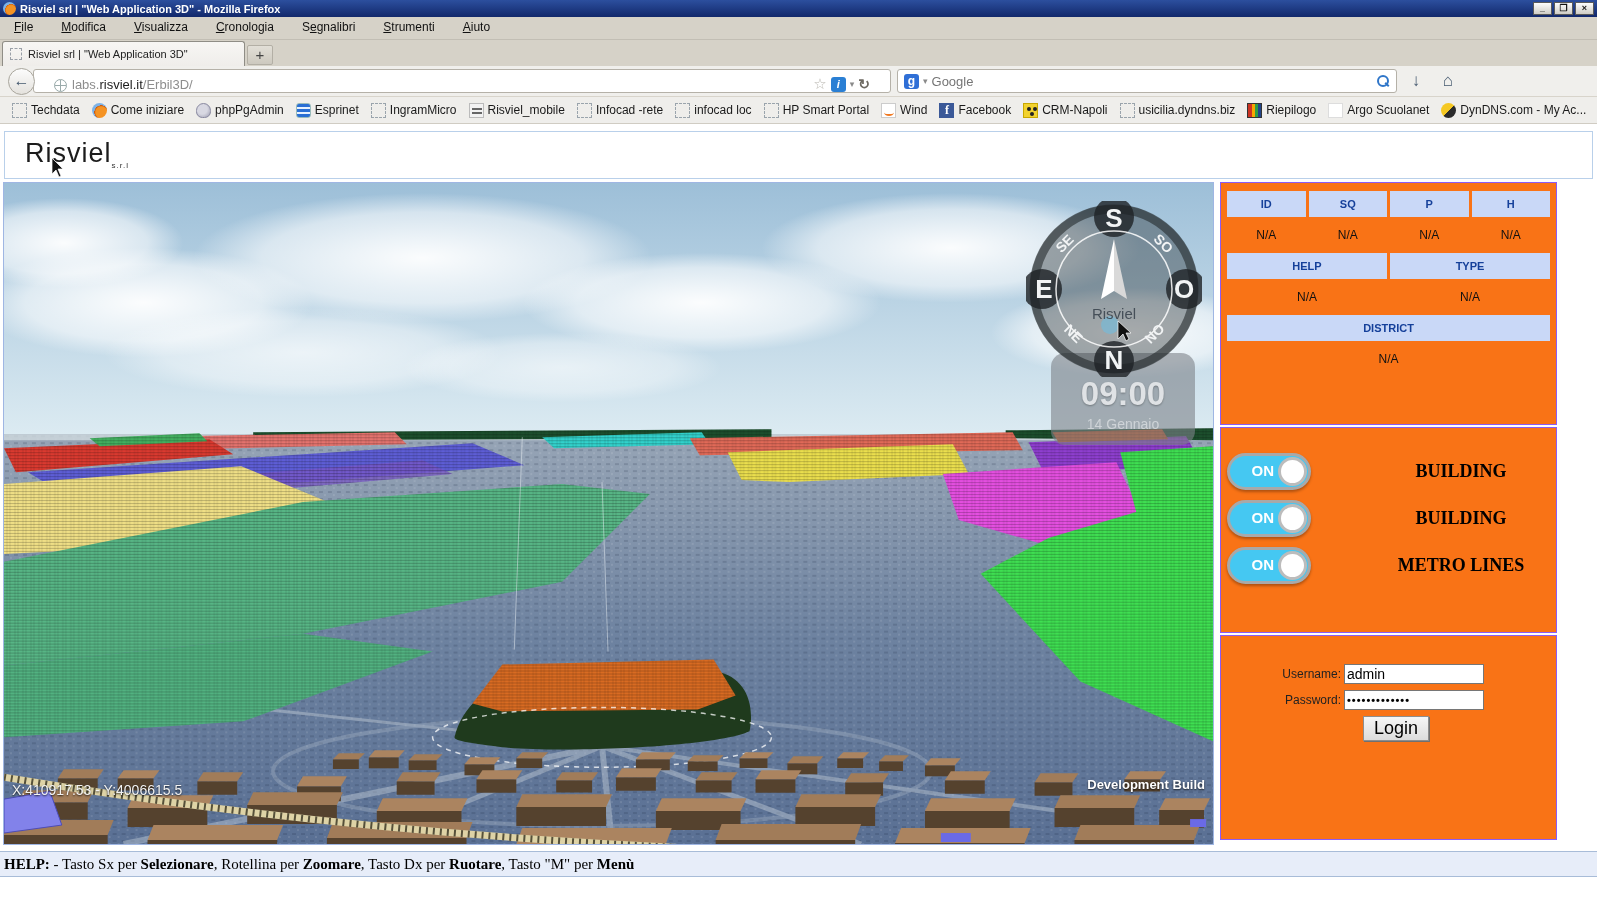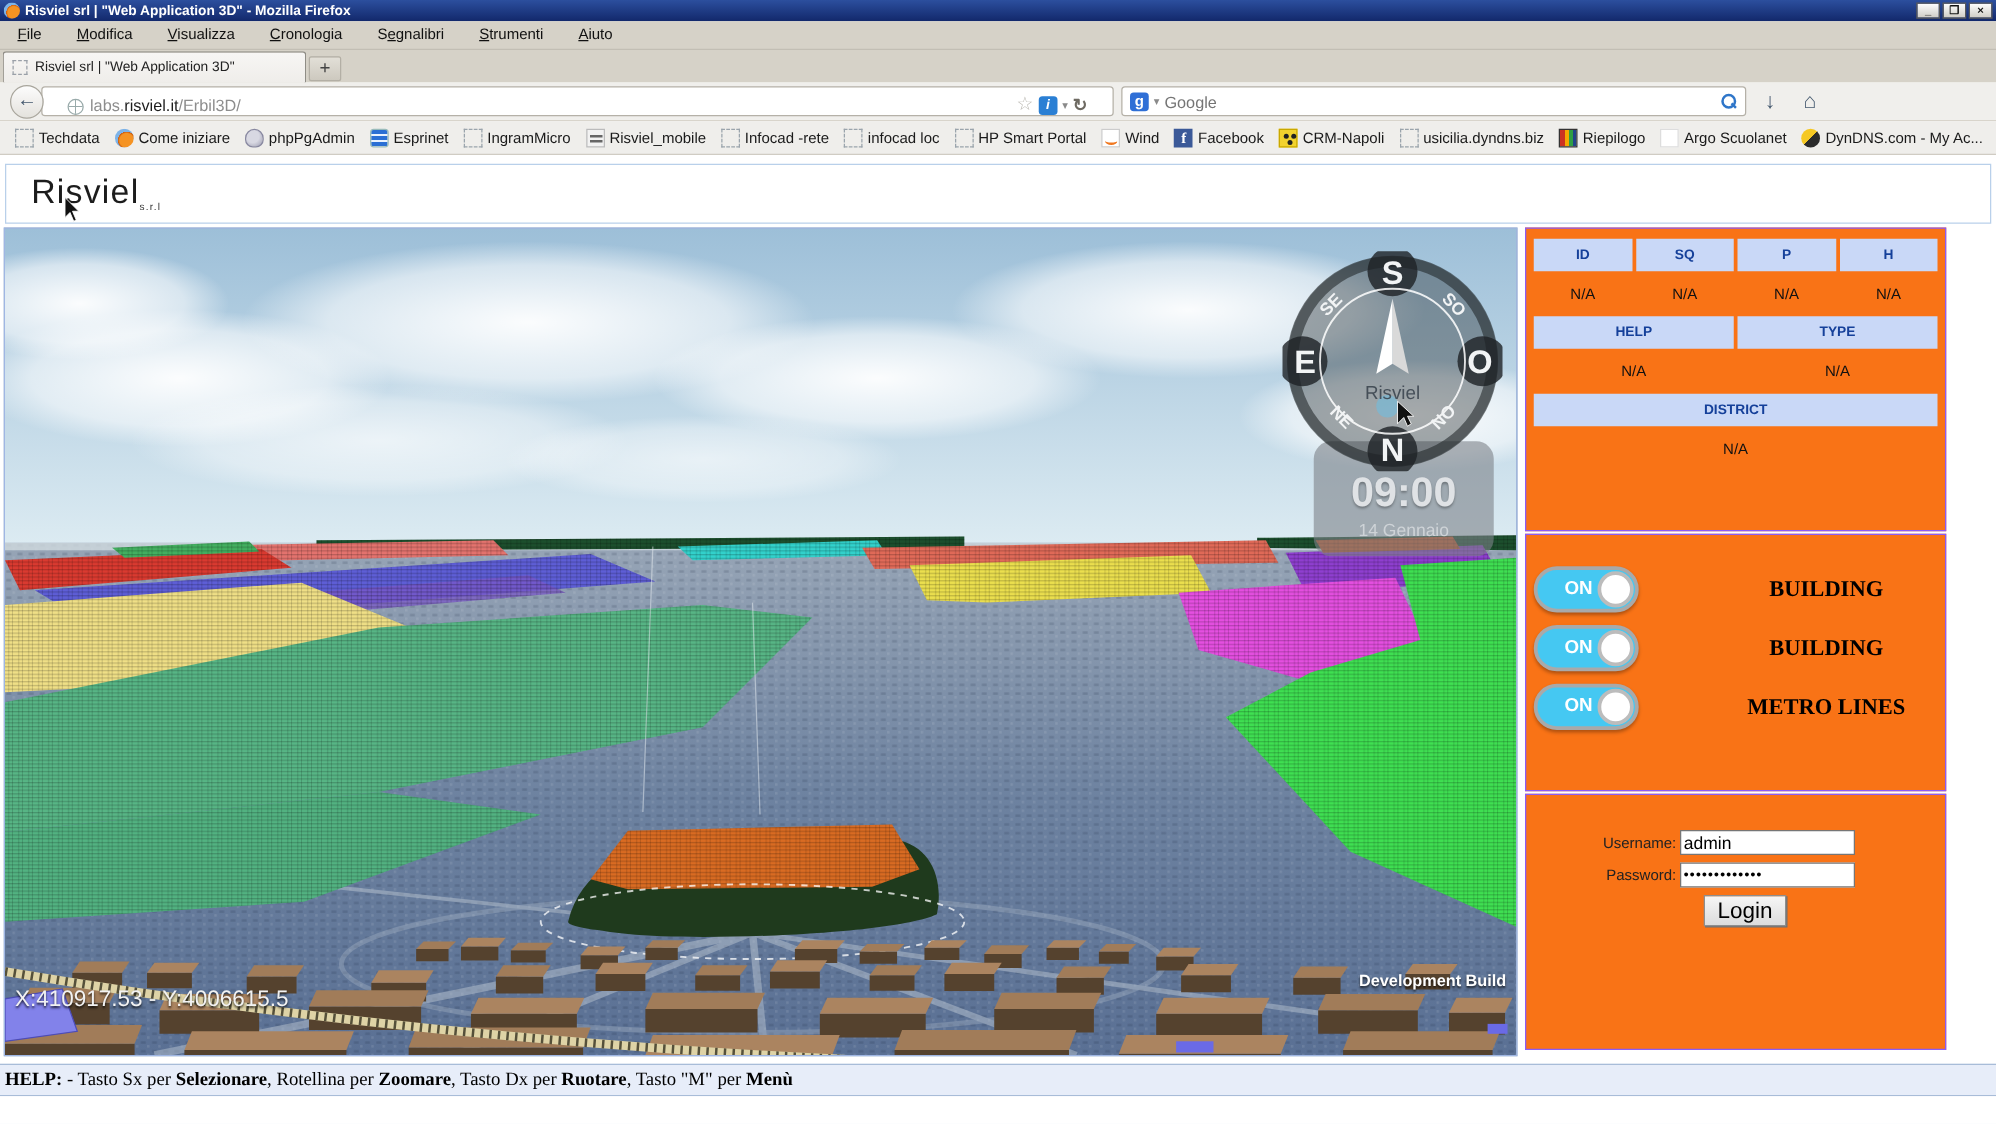--- a/index.html
+++ b/index.html
@@ -82,21 +82,21 @@
   .siteheader { margin:7px 4px 0 4px; height:48px; border:1px solid #b9d0ea; position:relative; background:#fff; }
   .logo { position:absolute; left:20px; top:6px; font-size:27px; color:#1c1c1c; letter-spacing:1px; }
   .logo::before { content:""; position:absolute; left:26px; top:6px; width:30px; height:30px; border-radius:50%;
      background:radial-gradient(circle,#bfe6f0 0 55%, #e4f4f8 75%, transparent 76%); z-index:-1; }
   .logo-sub { font-size:8px; color:#333; vertical-align:sub; }
   .logo-cursor { position:absolute; left:46px; top:26px; }
 
   .content { display:flex; margin:3px 4px 0 3px; gap:6px; }
   .scene { position:relative; width:1211px; height:663px; border:1px solid #9fb6e3; overflow:hidden; background:#9fb4c4; }
   .scene svg.world { position:absolute; inset:0; width:100%; height:100%; }
-  .coords { position:absolute; left:8px; bottom:34px; color:#f2f2f2; font-size:18px; text-shadow:0 1px 2px rgba(0,0,0,.8); }
+  .coords { position:absolute; left:8px; bottom:46px; color:#f2f2f2; font-size:14px; text-shadow:0 1px 2px rgba(0,0,0,.8); }
   .buildlbl { position:absolute; right:8px; bottom:52px; color:#fff; font-size:13px; font-weight:bold; text-shadow:0 1px 2px rgba(0,0,0,.8); }
   .clockpanel { position:absolute; left:1047px; top:170px; width:144px; height:92px; border-radius:14px;
      background:rgba(125,130,136,.6); text-align:center; padding-top:26px; }
   .clock-time { font-size:33px; font-weight:bold; color:#dfe2e5; text-shadow:0 1px 2px rgba(0,0,0,.3); line-height:30px; }
   .clock-date { font-size:14px; color:#ced3d7; margin-top:7px; }
   .compass { position:absolute; left:1022px; top:18px; width:176px; height:176px; }
 
   
   .sidebar { width:337px; display:flex; flex-direction:column; gap:2px; }
   .panel { border:1px solid #8b5cf6; background:#f97316; }

